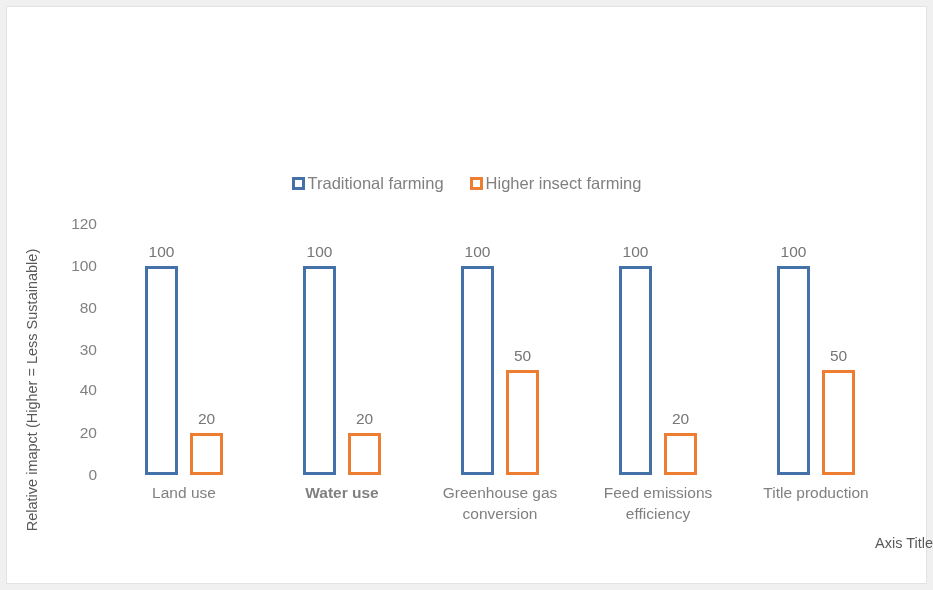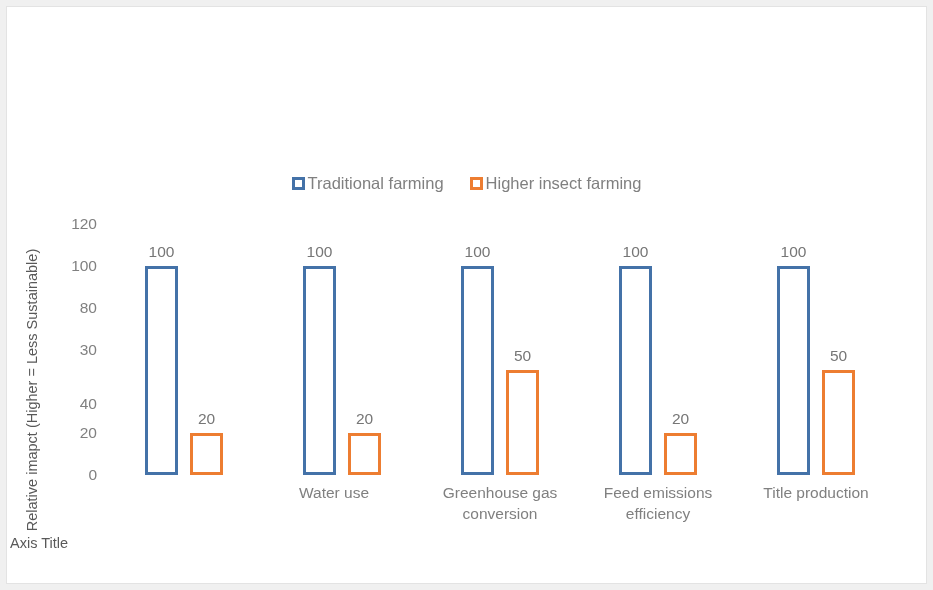--- a/index.html
+++ b/index.html
@@ -180,21 +180,21 @@
     text-align: center;
     color: #808080;
     font-size: 15.5px;
     line-height: 21px;
   }
   .x-axis-title {
     position: absolute;
     left: 0;
     top: 533px;
     width: 933px;
-    text-align: left;
+    text-align: right;
     color: #595959;
     font-size: 14.5px;
     line-height: 20px;
     
     padding-left: 10px;
     box-sizing: border-box;
   }
 </style>
 </head>
 <body>
@@ -216,21 +216,21 @@
     </div>
   </div>
 
   <div class="y-axis-title">Relative imapct (Higher = Less Sustainable)</div>
 
   <div class="y-ticks" id="y-ticks">
       <div class="y-tick" style="top: 8px;">120</div>
       <div class="y-tick" style="top: 49.8333px;">100</div>
       <div class="y-tick" style="top: 91.6667px;">80</div>
       <div class="y-tick" style="top: 133.5px;">30</div>
-      <div class="y-tick" style="top: 188px;">40</div>
+      <div class="y-tick" style="top: 174px;">40</div>
       <div class="y-tick" style="top: 217.167px;">20</div>
       <div class="y-tick" style="top: 259px;">0</div>
     </div>
 
   <div class="plot" id="plot">
       <div class="group" style="left: 0px; width: 158px;">
         <div class="bars">
           <div class="bar" style="border-color: rgb(68, 114, 168); height: 209.167px;">
             <span class="bar-label">100</span>
           </div>
@@ -275,21 +275,24 @@
             <span class="bar-label">100</span>
           </div>
           <div class="bar" style="border-color: rgb(237, 125, 49); height: 104.583px;">
             <span class="bar-label">50</span>
           </div>
         </div>
       </div>
     </div>
 
   <div class="x-labels" id="x-labels">
-      <div class="x-label" style="left: 150px; width: 158px;">
+      <div class="x-label" style="left: 0px; width: 158px;">
+        <div>Land use</div>
+      </div>
+      <div class="x-label" style="left: 158px; width: 158px; font-weight: bold;">
         <div>Water use</div>
       </div>
       <div class="x-label" style="left: 316px; width: 158px;">
         <div>Greenhouse gas</div>
         <div>conversion</div>
       </div>
       <div class="x-label" style="left: 474px; width: 158px;">
         <div>Feed emissions</div>
         <div>efficiency</div>
       </div>

